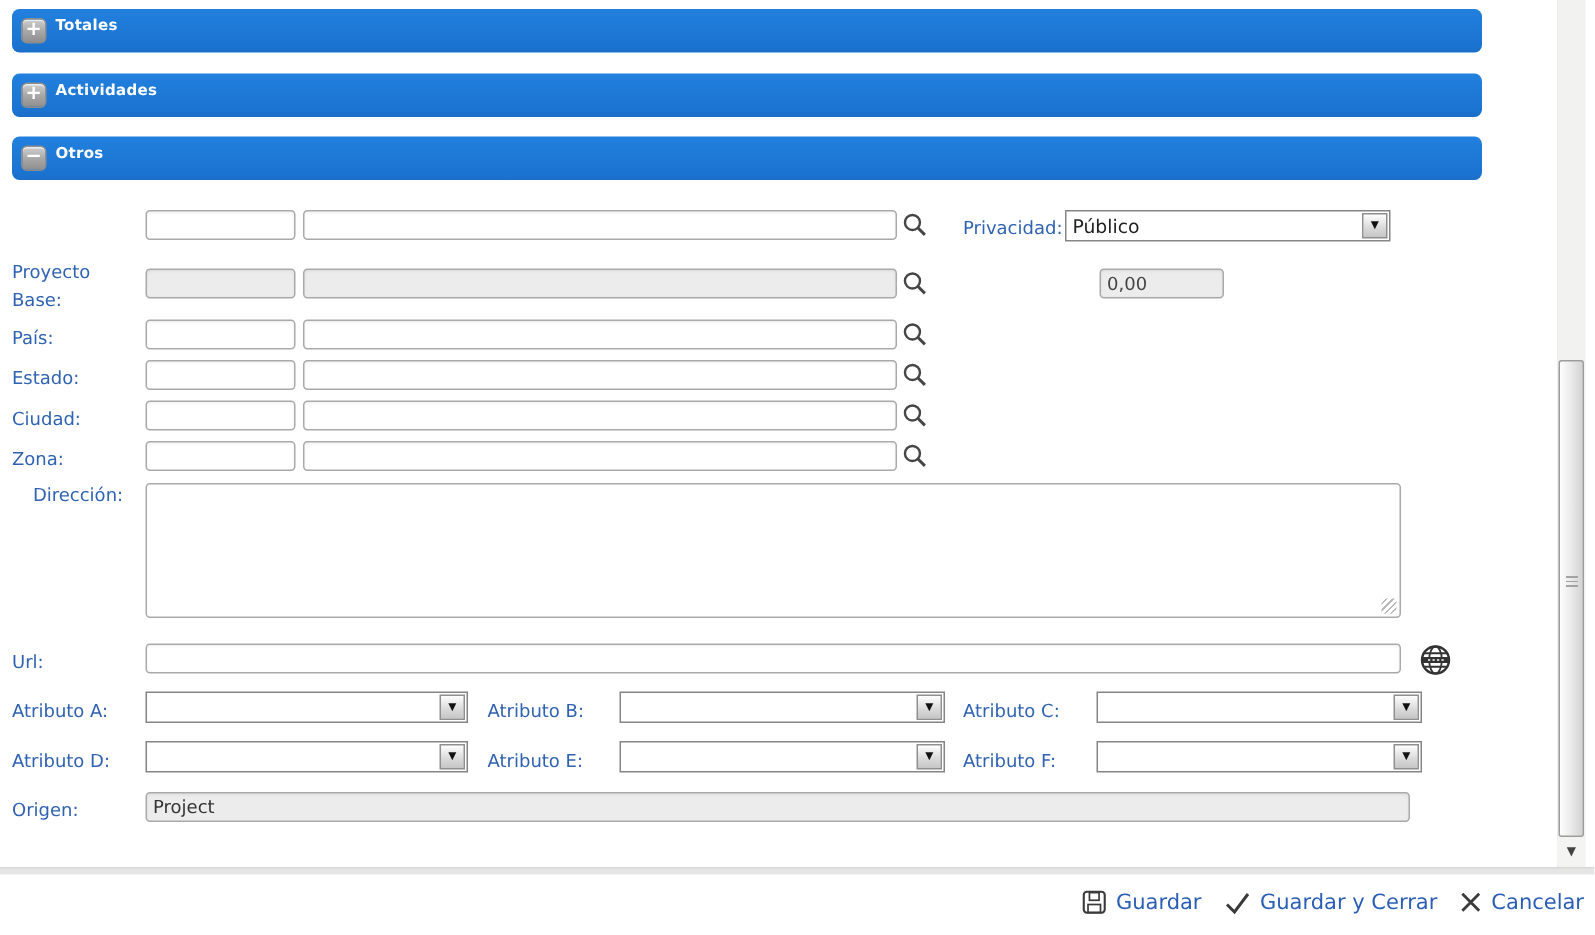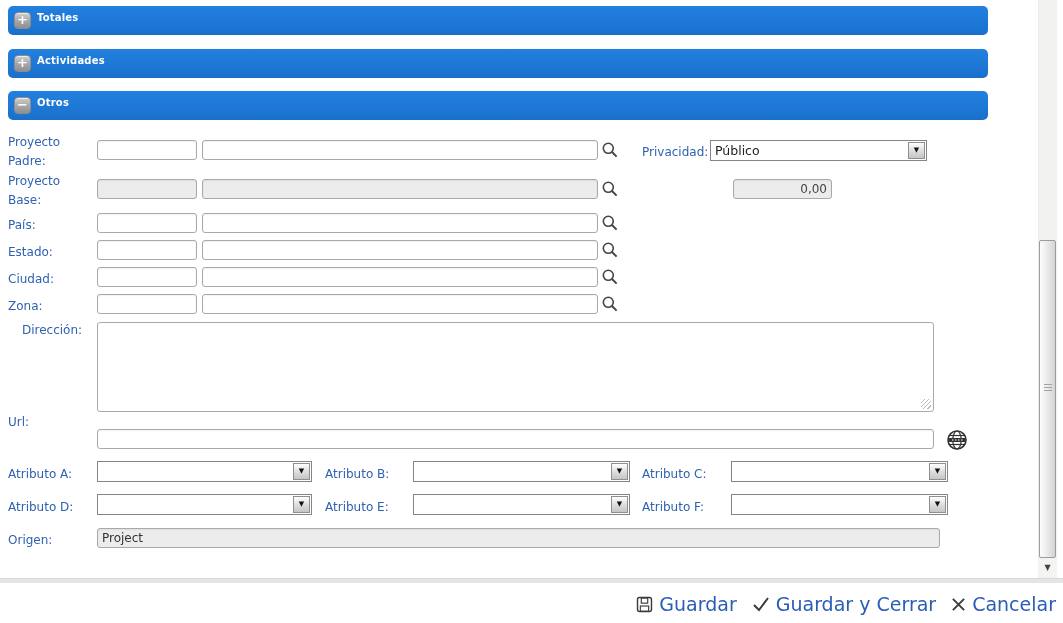--- a/index.html
+++ b/index.html
@@ -54,42 +54,41 @@
     background:repeating-linear-gradient(#a3a3a3 0 1px, transparent 1px 3px); }
   .sb-down { position:absolute; left:1038px; top:559px; width:19px; height:18px;
     background:#f4f4f3; text-align:center; cursor:pointer; }
   .sb-down span { font-size:8px; color:#444; line-height:18px; display:block; }
 
   
   .separator { position:absolute; left:0; top:578px; width:1063px; height:5px;
     background:#e5e5e5; border-top:1px solid #d9d9d9; }
   .toolbar { position:absolute; top:593px; right:7px; display:flex; gap:15px; align-items:center; }
   .tb-item { display:flex; align-items:center; gap:6px; cursor:pointer; }
-  .tb-item .lbl { color:#2a5db4; font-size:19px; }
+  .tb-item .lbl { color:#2a5db4; font-size:14px; }
   .tb-item svg { display:block; }
 </style>
 </head>
 <body>
 
 <div id="stage">
 
   <div class="section-bar" style="top:6px;">
     <div class="toggle-btn">+</div>
     <div class="section-title">Totales</div>
   </div>
   <div class="section-bar" style="top:49px;">
     <div class="toggle-btn">+</div>
     <div class="section-title">Actividades</div>
   </div>
   <div class="section-bar" style="top:91px;">
     <div class="toggle-btn">−</div>
     <div class="section-title">Otros</div>
   </div>
 
-  <div class="flabel" style="top:133px;">Proyecto Padre:</div>
   <input class="tin code" style="top: 140px;" value="">
   <input class="tin name" style="top: 140px;" value="">
   <div class="iconbtn" style="left:601px; top:141px;">
     <svg width="18" height="18" viewBox="0 0 18 18">
         <circle cx="7.3" cy="7.3" r="5" fill="none" stroke="#454545" stroke-width="1.6"></circle>
         <line x1="11" y1="11" x2="15.6" y2="15.6" stroke="#454545" stroke-width="2"></line>
       </svg>
   </div>
 
   <div class="flabel" style="left:642px; top:143px;">Privacidad:</div>
@@ -103,21 +102,21 @@
   <div class="flabel" style="top:172px;">Proyecto Base:</div>
   <input class="tin code" style="top: 179px;" disabled="" value="">
   <input class="tin name" style="top: 179px;" disabled="" value="">
   <div class="iconbtn" style="left:601px; top:180px;">
     <svg width="18" height="18" viewBox="0 0 18 18">
         <circle cx="7.3" cy="7.3" r="5" fill="none" stroke="#454545" stroke-width="1.6"></circle>
         <line x1="11" y1="11" x2="15.6" y2="15.6" stroke="#454545" stroke-width="2"></line>
       </svg>
   </div>
 
-  <input class="tin" style="left: 733px; top: 179px; width: 99px; text-align: right;" disabled="" value="0,00">
+  <input class="tin" style="left: 733px; top: 179px; width: 83px; " disabled="" value="0,00">
 
   <div class="flabel" style="top:216px;">País:</div>
   <input class="tin code" style="top: 213px;" value="">
   <input class="tin name" style="top: 213px;" value="">
   <div class="iconbtn" style="left:601px; top:214px;">
     <svg width="18" height="18" viewBox="0 0 18 18">
         <circle cx="7.3" cy="7.3" r="5" fill="none" stroke="#454545" stroke-width="1.6"></circle>
         <line x1="11" y1="11" x2="15.6" y2="15.6" stroke="#454545" stroke-width="2"></line>
       </svg>
   </div>
@@ -149,21 +148,21 @@
     <svg width="18" height="18" viewBox="0 0 18 18">
         <circle cx="7.3" cy="7.3" r="5" fill="none" stroke="#454545" stroke-width="1.6"></circle>
         <line x1="11" y1="11" x2="15.6" y2="15.6" stroke="#454545" stroke-width="2"></line>
       </svg>
   </div>
 
   <div class="flabel" style="top:321px;text-align:center;">Dirección:</div>
   <textarea class="txa" style="left: 97px; top: 322px; width: 837px; height: 90px;"></textarea>
   <div class="resize-grip" style="left:921px; top:399px;"></div>
 
-  <div class="flabel" style="top:413px;">Url:</div>
+  <div class="flabel" style="top:432px;">Url:</div>
   <input class="tin" style="left: 97px; top: 429px; width: 837px;" value="">
   <div class="iconbtn" style="left:945px; top:428px; width:24px; height:24px;">
     <svg width="24" height="24" viewBox="0 0 24 24">
       <circle cx="12" cy="12" r="9" fill="none" stroke="#333" stroke-width="1.6"></circle>
       <ellipse cx="12" cy="12" rx="4.2" ry="9" fill="none" stroke="#333" stroke-width="1.2"></ellipse>
       <line x1="4.5" y1="7.5" x2="19.5" y2="7.5" stroke="#333" stroke-width="1.2"></line>
       <line x1="4.5" y1="16.5" x2="19.5" y2="16.5" stroke="#333" stroke-width="1.2"></line>
       <rect x="3.6" y="10" width="16.8" height="4" fill="#333"></rect>
       <line x1="7" y1="12" x2="8.5" y2="12" stroke="#fff" stroke-width="1"></line>
       <line x1="10" y1="12" x2="11.5" y2="12" stroke="#fff" stroke-width="1"></line>

